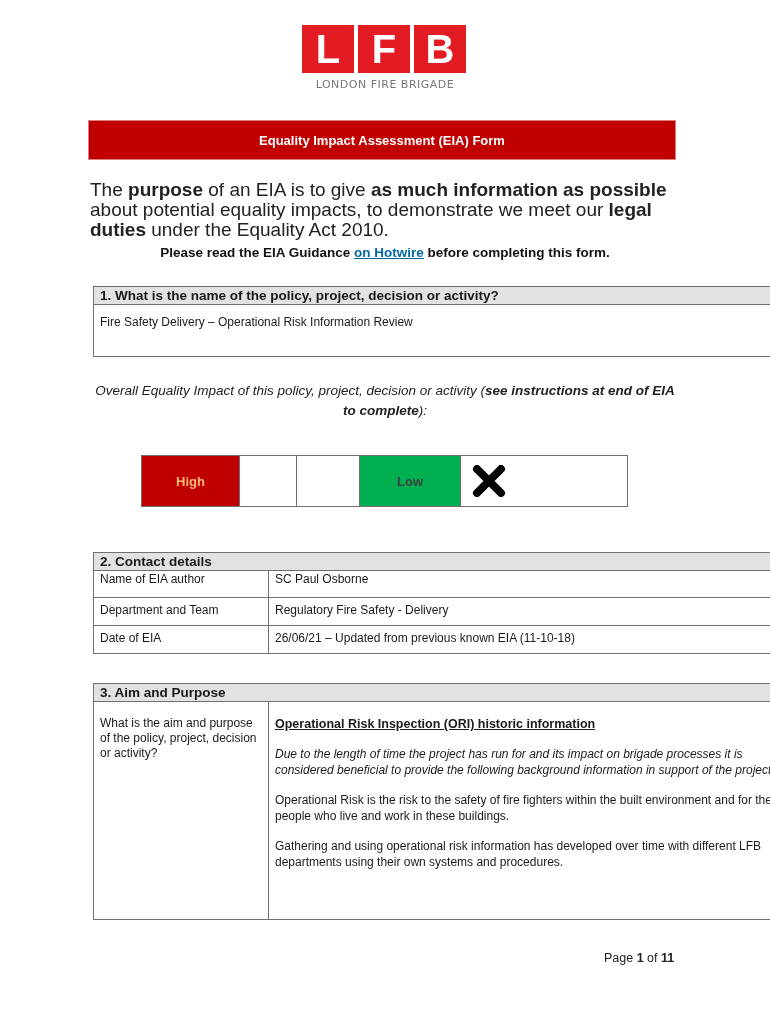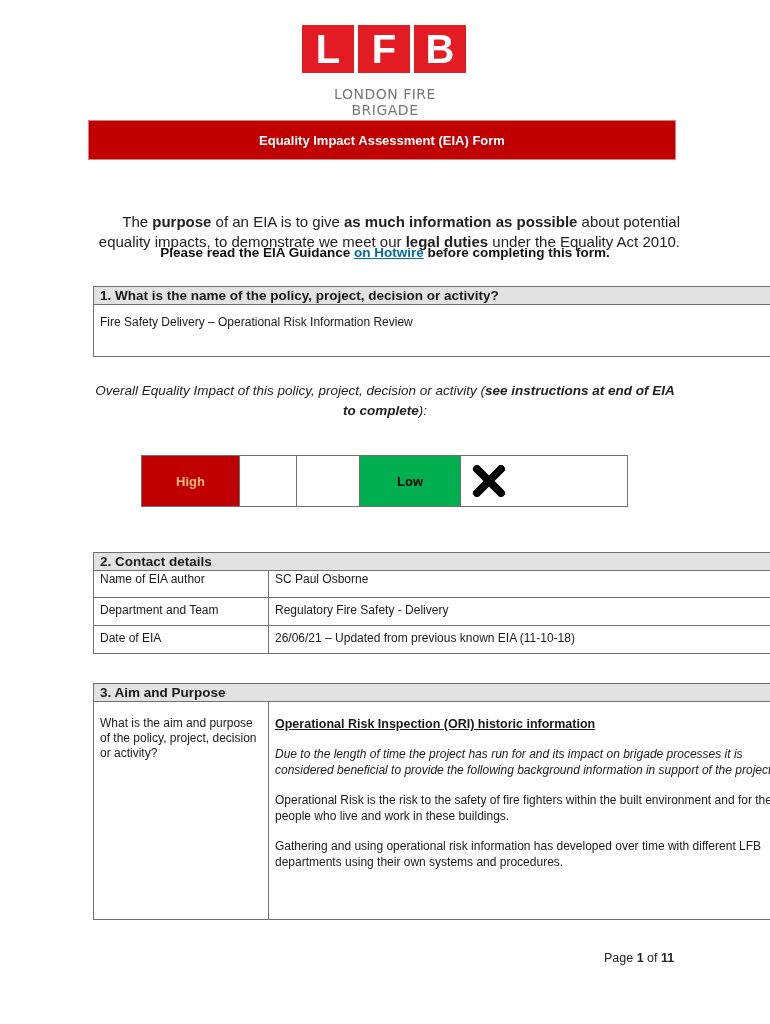--- a/index.html
+++ b/index.html
@@ -8,32 +8,32 @@
       font-family: "Liberation Sans", "DejaVu Sans", sans-serif; color: #1a1a1a;
     }
     .logo { position: absolute; left: 302px; top: 25px; width: 166px; }
     .logo-boxes { display: flex; gap: 4px; }
     .logo-box {
       width: 52px; height: 48px; background: #e31b23; color: #fff;
       font-family: "Liberation Sans", sans-serif; font-weight: bold; font-size: 40px;
       display: flex; align-items: center; justify-content: center; line-height: 1;
     }
     .logo-sub {
-      margin-top: 13px; text-align: center; color: #777; font-size: 14px; letter-spacing: 0.5px;
+      margin-top: 5px; text-align: center; color: #777; font-size: 11px; letter-spacing: 0.5px;
       font-family: "DejaVu Sans", sans-serif;
     }
     .title-bar {
       position: absolute; left: 88px; top: 120px; width: 588px; height: 40px;
       background: #c00000; border: 1px solid #d98080; box-sizing: border-box;
       color: #fff; font-weight: bold; font-size: 13px;
       display: flex; align-items: center; justify-content: center;
     }
     .intro {
-      position: absolute; left: 90px; top: 212px; width: 590px; text-align: right;
-      font-size: 15px; line-height: 20px; color: #222;
+      position: absolute; left: 90px; top: 180px; width: 590px; text-align: left;
+      font-size: 19px; line-height: 20px; color: #222;
     }
     .intro b { font-weight: bold; }
     .guidance {
       position: absolute; left: 90px; top: 245px; width: 590px; text-align: center;
       font-size: 13.5px; font-weight: bold; color: #111;
     }
     .guidance a { color: #0369a1; text-decoration: underline; }
     table.box { border-collapse: collapse; position: absolute; left: 93px; width: 692px; }
     table.box td { border: 1px solid #707070; font-size: 12px; vertical-align: top; padding: 3px 6px; }
     .sec-head { background: #e2e2e2; font-weight: bold; font-size: 13.5px !important; padding: 1px 6px !important; }
@@ -47,21 +47,21 @@
     .impact {
       position: absolute; left: 141px; top: 455px; width: 487px; height: 52px;
       display: flex; border: 1px solid #707070; box-sizing: border-box;
     }
     .impact > div { height: 100%; display: flex; align-items: center; justify-content: center; font-weight: bold; font-size: 13px; border-right: 1px solid #707070; box-sizing: border-box; }
     .impact > div:last-child { border-right: none; }
     .c-high { width: 98px; background: #c00000; color: #fdba74; }
     .c-blank1 { width: 57px; background: #fff; }
     .c-med { width: 112px; background: #ffc000; color: #111; }
     .c-blank2 { width: 63px; background: #fff; }
-    .c-low { width: 101px; background: #00b050; color: #000000; text-align: right; }
+    .c-low { width: 101px; background: #00b050; color: #404040; text-align: right; }
     .c-x { width: 56px; background: #fff; }
     .q2 { top: 552px; }
     .q2 td.lbl { width: 162px; }
     .q2 .r1 td { height: 22px; padding-top: 1px; }
     .q2 .r2 td, .q2 .r3 td { height: 19px; padding-top: 5px; }
     .q3 { top: 683px; }
     .q3 td.lbl { width: 162px; padding-top: 14px; line-height: 15px; }
     .q3 td.content { padding-top: 14px; line-height: 16px; height: 200px; }
     .q3 .ori-head { font-weight: bold; text-decoration: underline; font-size: 12.5px; margin-bottom: 14px; }
     .q3 .ital { font-style: italic; margin-bottom: 14px; }

